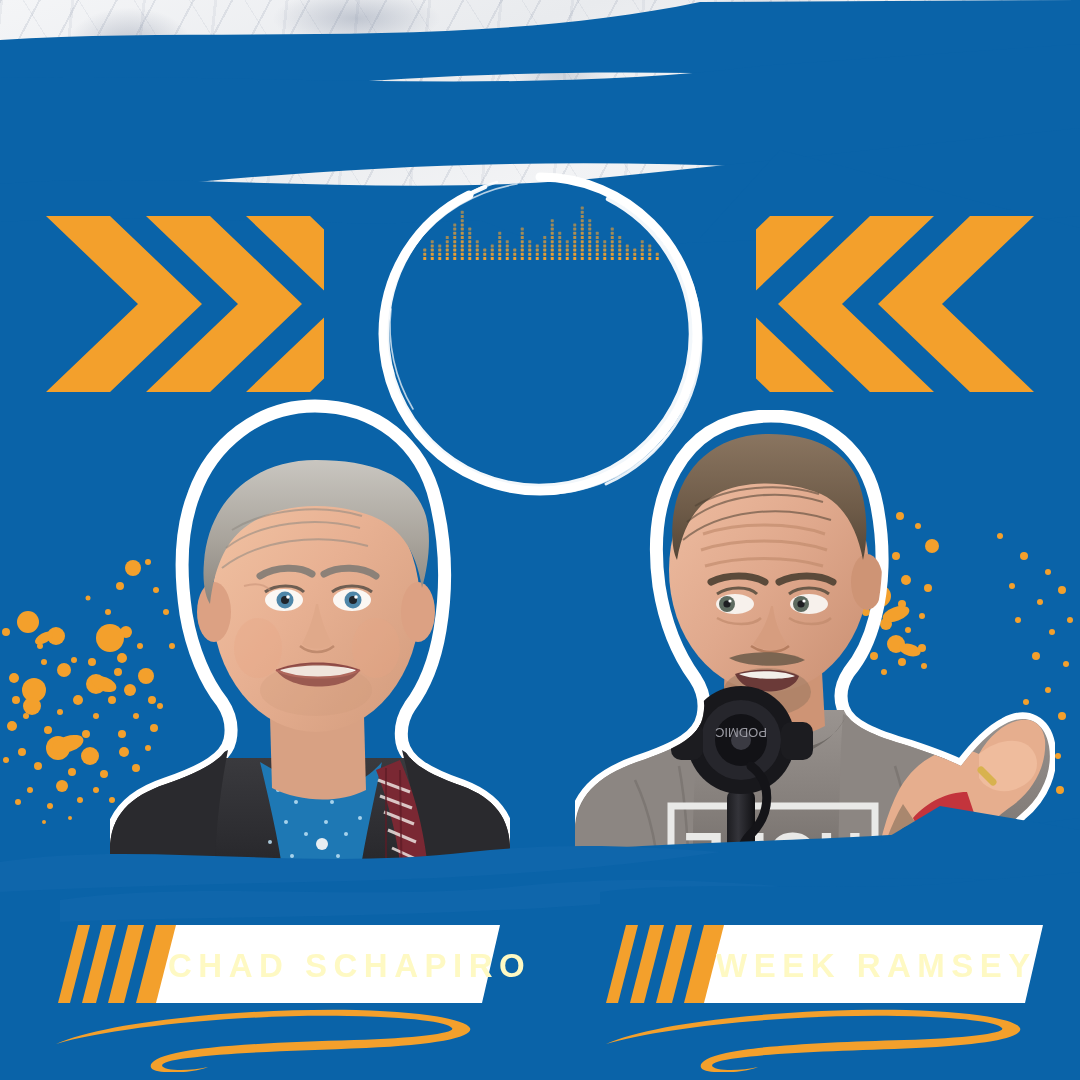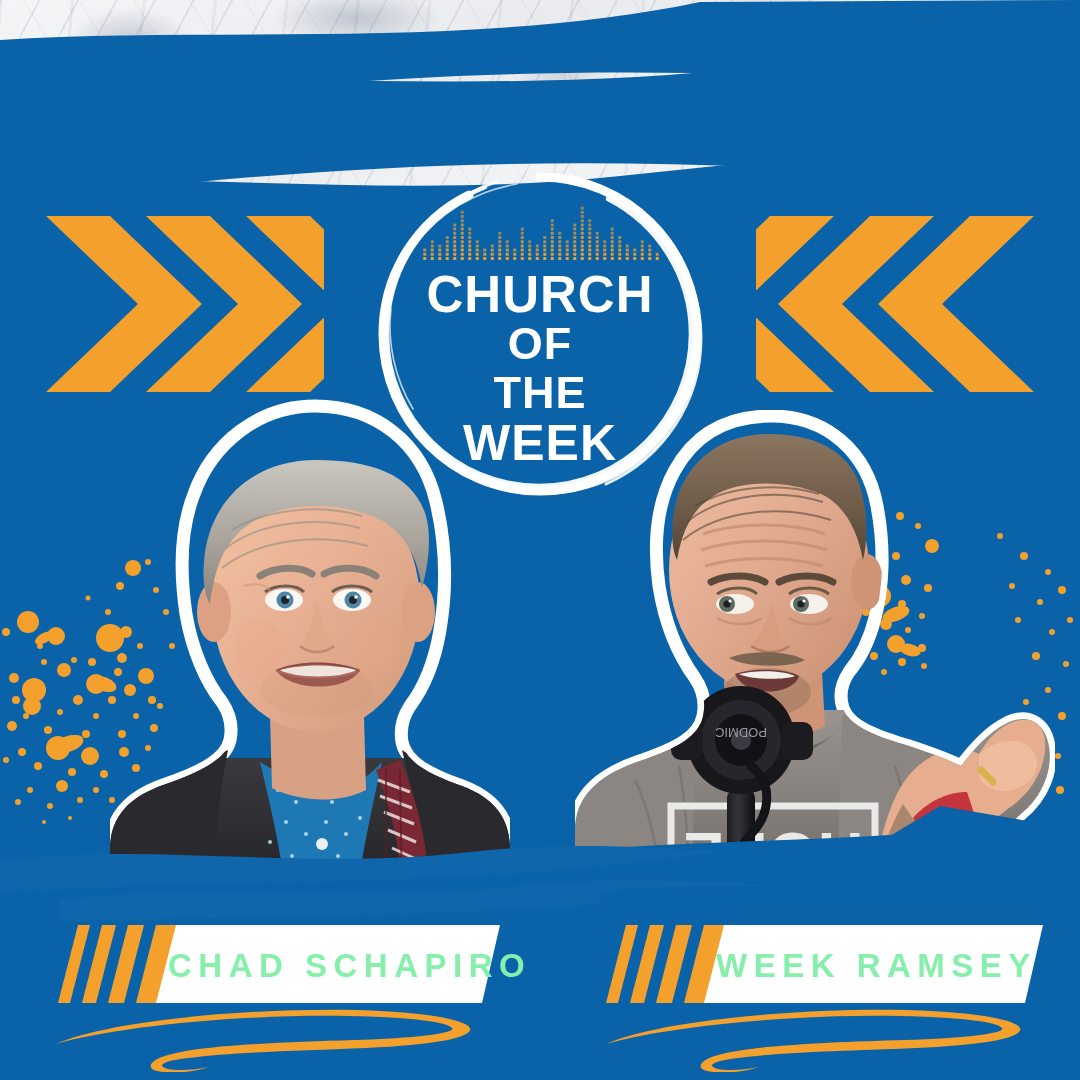--- a/index.html
+++ b/index.html
@@ -53,21 +53,21 @@
   .photo{position:absolute;overflow:hidden;}
   .ph-left{left:110px;top:398px;width:400px;height:500px;}
   .ph-right{left:575px;top:410px;width:480px;height:490px;}
 
   
   .plate{position:absolute;height:78px;}
   .plate-left{left:40px;top:925px;width:460px;}
   .plate-right{left:588px;top:925px;width:455px;}
   .plate-name{
     position:absolute;top:0;height:81px;display:flex;align-items:center;
-    color:#86efac;font-weight:bold;font-size:33px;letter-spacing:6.5px;
+    color:#fef9c3;font-weight:bold;font-size:33px;letter-spacing:6.5px;
     white-space:nowrap;
   }
   .plate-left .plate-name{left:128px;}
   .plate-right .plate-name{left:128px;}
 
   .swoosh{position:absolute;height:72px;}
   .sw-left{left:36px;top:1000px;width:470px;}
   .sw-right{left:586px;top:1000px;width:470px;}
 </style>
 </head>
@@ -707,26 +707,20 @@
             <rect x="227.25" y="56.00" width="3" height="3" rx="0.6" opacity="1.00"></rect>
             <rect x="227.25" y="51.80" width="3" height="3" rx="0.6" opacity="0.89"></rect>
             <rect x="227.25" y="47.60" width="3" height="3" rx="0.6" opacity="0.78"></rect>
             <rect x="227.25" y="43.40" width="3" height="3" rx="0.6" opacity="0.66"></rect>
             <rect x="234.75" y="56.00" width="3" height="3" rx="0.6" opacity="1.00"></rect>
             <rect x="234.75" y="51.80" width="3" height="3" rx="0.6" opacity="0.78"></rect>
           </g>
       </g>
     </svg>
 
-    <div class="badge-text">
-      <div class="l1">CHURCH</div>
-      <div class="l2">OF</div>
-      <div class="l3">THE</div>
-      <div class="l4">WEEK</div>
-    </div>
   </div>
 
   <div class="plate plate-left">
     <svg width="460" height="78" viewBox="0 0 460 78" style="position:absolute;left:0;top:0;">
       <g fill="#F3A02C">
         <path d="M18,78 L38,0 L50,0 L30,78 Z"></path>
         <path d="M42,78 L62,0 L76,0 L56,78 Z"></path>
         <path d="M68,78 L88,0 L104,0 L84,78 Z"></path>
         <path d="M96,78 L116,0 L152,0 L132,78 Z"></path>
       </g>

